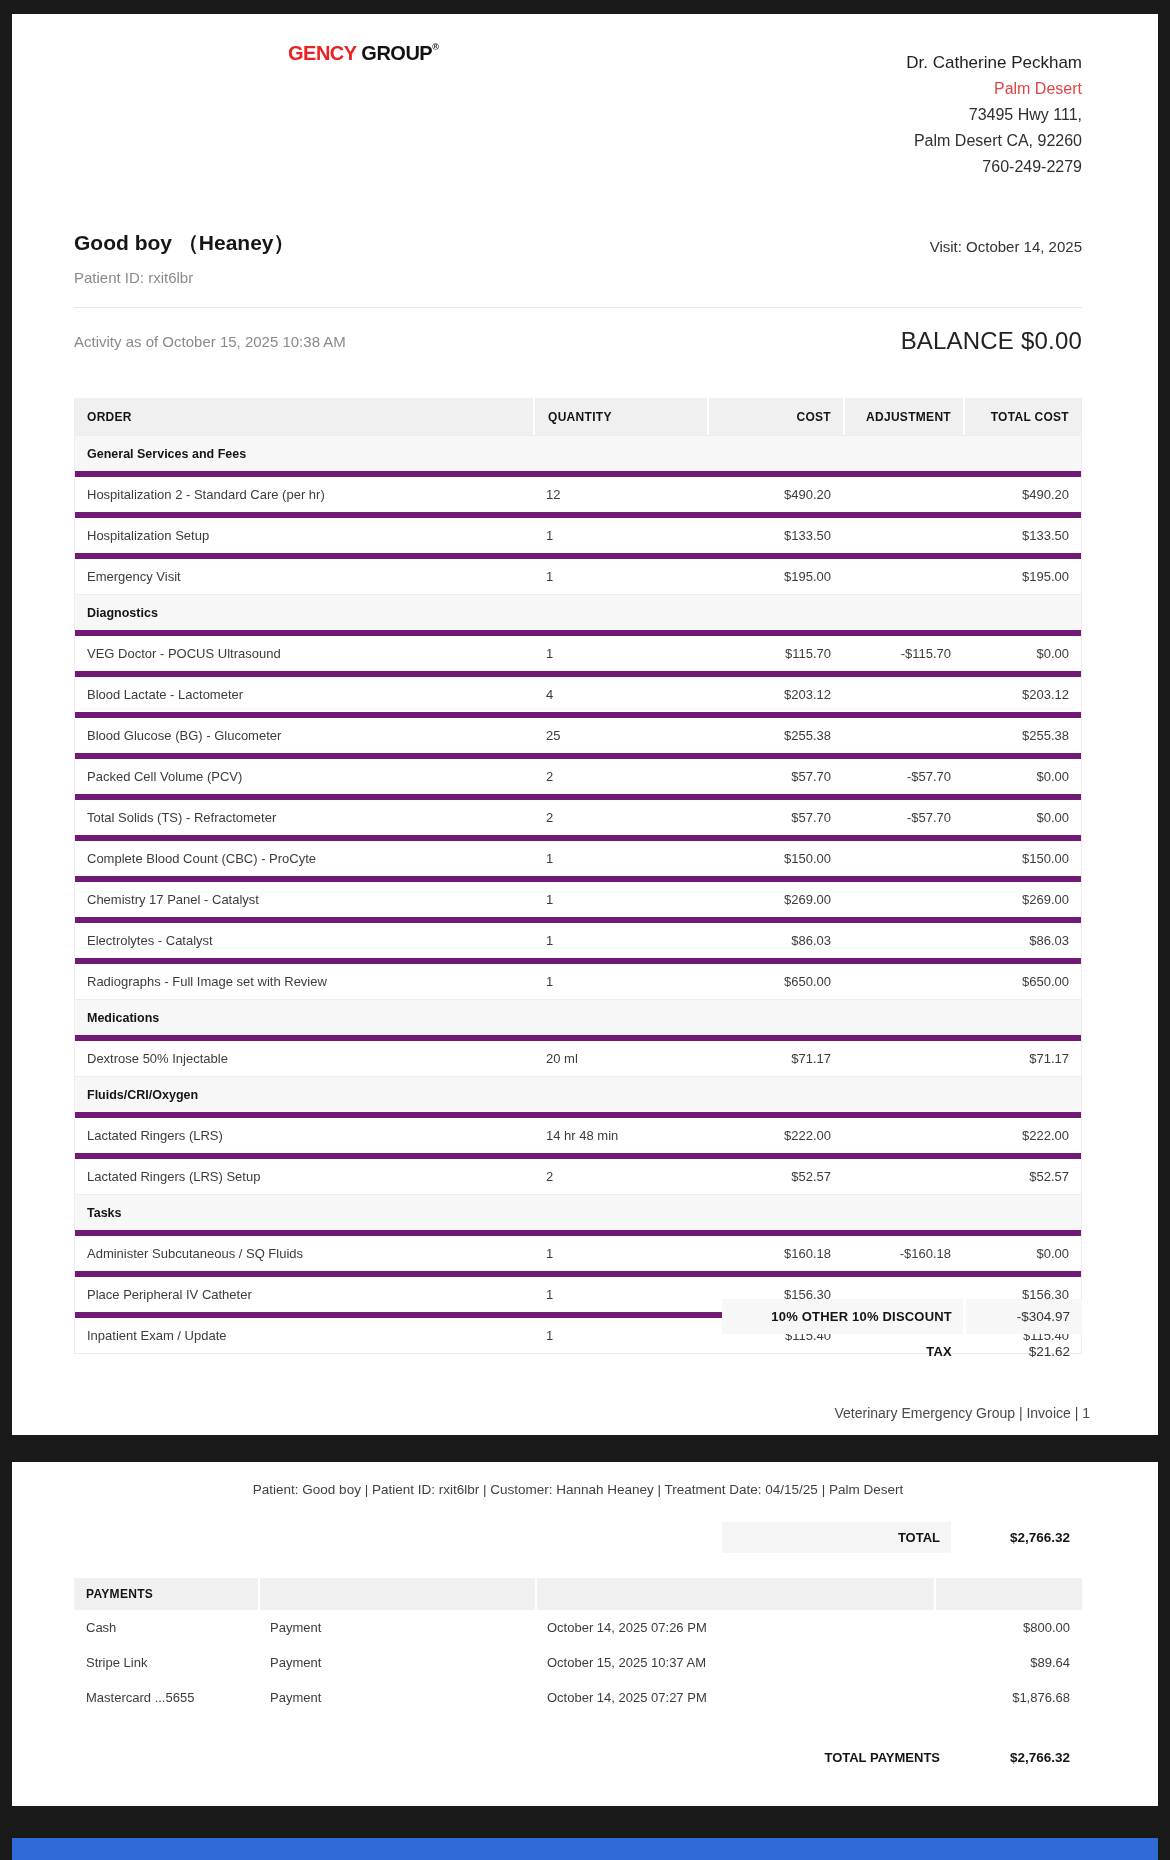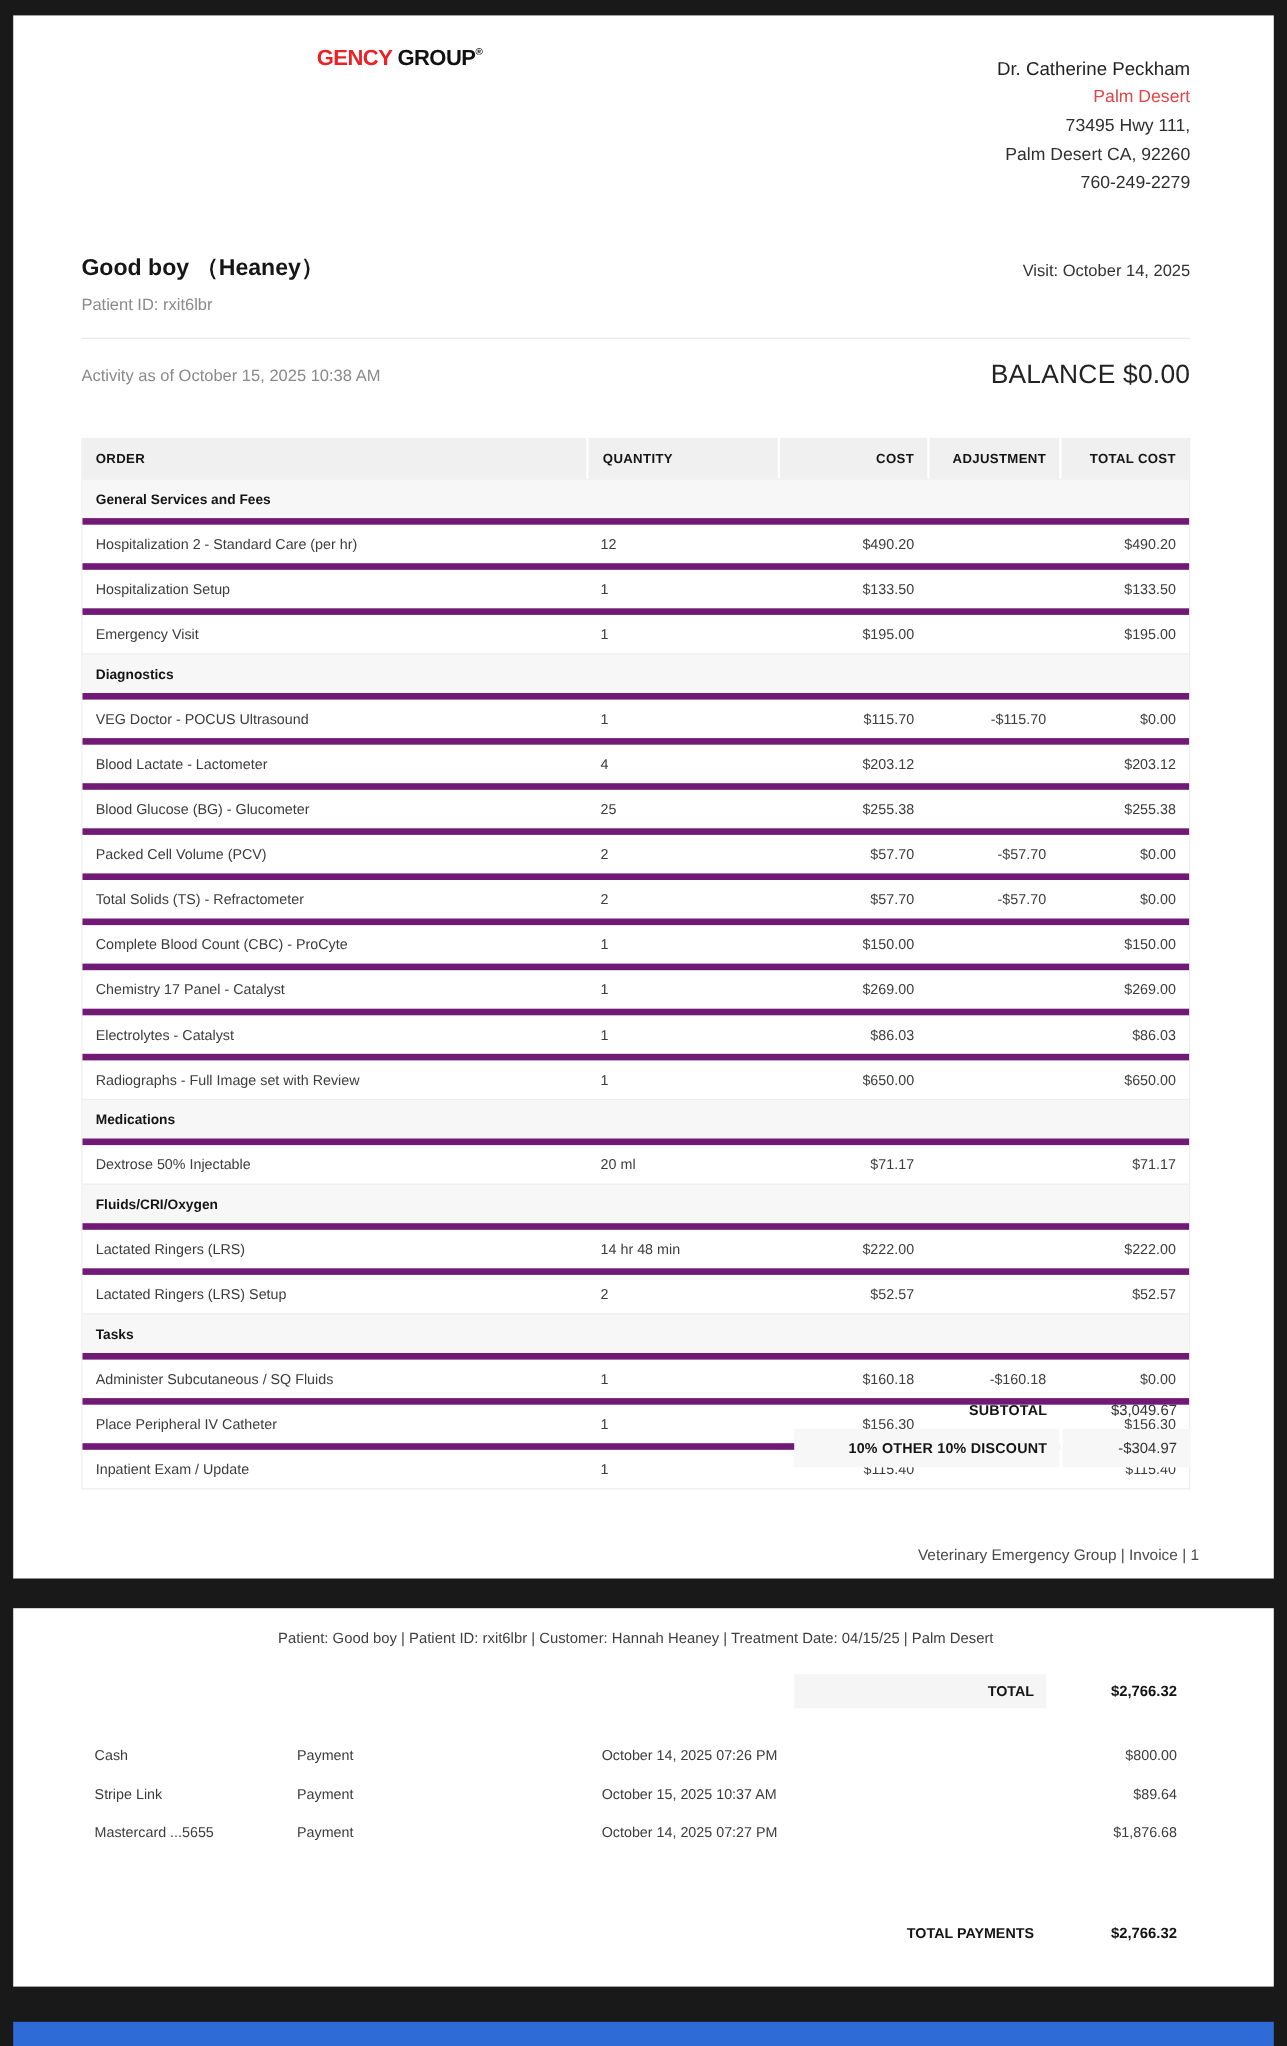--- a/index.html
+++ b/index.html
@@ -258,42 +258,48 @@
           <div class="orow oitem">
             <div class="c l">Inpatient Exam / Update</div>
             <div class="c q">1</div>
             <div class="c r">$115.40</div>
             <div class="c r"></div>
             <div class="c r">$115.40</div>
           </div>
         </div>
     </div>
 
-    <div class="sum-row row-subtotal">
-      <div class="sum-label">SUBTOTAL</div>
-      <div class="sum-value">$3,049.67</div>
-    </div>
     <div class="sum-row row-discount discount">
       <div class="sum-label">10% OTHER 10% DISCOUNT</div>
       <div class="sum-value">-$304.97</div>
     </div>
+    <div class="sum-row row-tax">
+      <div class="sum-label">TAX</div>
+      <div class="sum-value">$21.62</div>
+    </div>
 
     <div class="p1footer">Veterinary Emergency Group | Invoice | 1</div>
   </div>
 
 
   <div class="page page2">
     <div class="p2-patientline">Patient: Good boy | Patient ID: rxit6lbr | Customer: Hannah Heaney | Treatment Date: 04/15/25 | Palm Desert</div>
 
     <div class="p2row total">
       <div class="lbl">TOTAL</div>
       <div class="val">$2,766.32</div>
     </div>
 
     <div class="ptable">
+      <div class="prow phead">
+        <div class="hc l">PAYMENTS</div>
+        <div class="hc"></div>
+        <div class="hc"></div>
+        <div class="hc"></div>
+      </div>
       <div>
           <div class="prow pitem">
             <div class="c l">Cash</div>
             <div class="c l">Payment</div>
             <div class="c l">October 14, 2025 07:26 PM</div>
             <div class="c r">$800.00</div>
           </div>
           <div class="prow pitem">
             <div class="c l">Stripe Link</div>
             <div class="c l">Payment</div>

